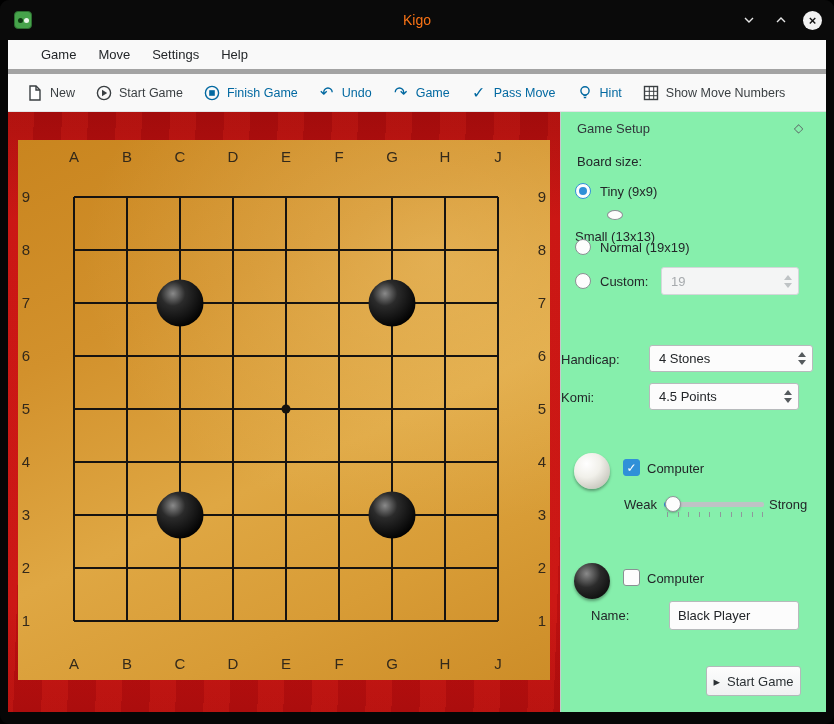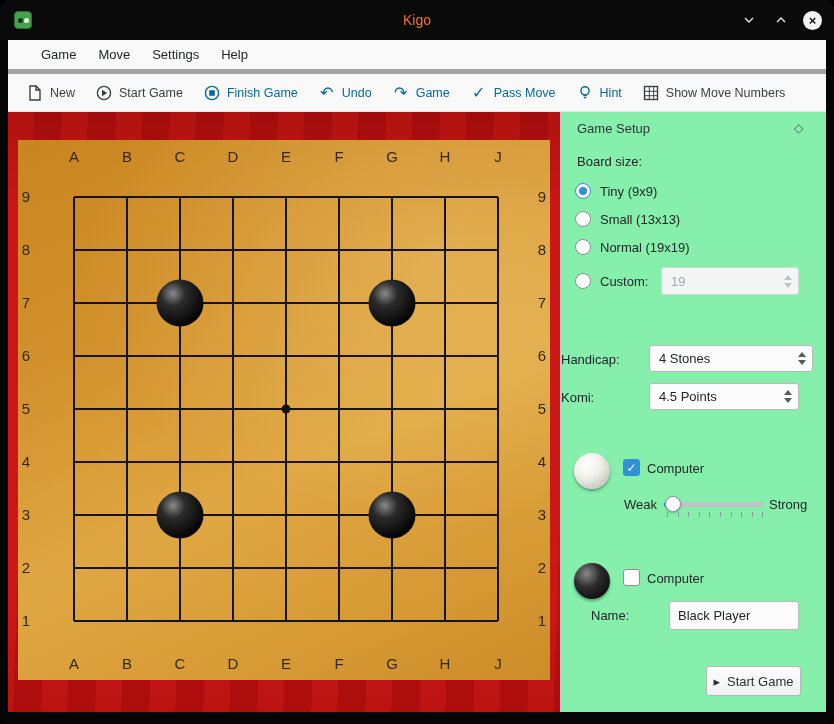--- a/index.html
+++ b/index.html
@@ -41,21 +41,21 @@
   }
   #board-svg { position:absolute; inset:0; }
 
   
   .panel { position:relative; flex:1; background:#86efac; border-left:1px solid #c6c9cb; font-size:13px; color:#232629; }
   .panel-title { position:absolute; left:16px; top:9px; color:#31363b; }
   .float-icon { position:absolute; left:233px; top:9px; color:#5a6063; font-size:12px; cursor:pointer; }
   .bs-label { position:absolute; left:16px; top:42px; }
 
   .radio-row { position:absolute; left:14px; display:flex; align-items:center; gap:9px; height:18px; cursor:pointer; }
-  .r0{top:70px;} .r1{top:98px;} .r2{top:126px;} .r3{top:160px;}
+  .r0{top:70px;} .r1{top:98px;flex-direction:column;} .r2{top:126px;} .r3{top:160px;}
   .radio { width:16px; height:16px; border-radius:50%; border:1.5px solid #8a9093; background:#fdfdfd; display:flex; align-items:center; justify-content:center; }
   .radio .radio-dot { width:8px; height:8px; border-radius:50%; background:transparent; }
   .radio-row.selected .radio { border-color:var(--accent); }
   .radio-row.selected .radio-dot { background:var(--accent); }
 
   .spinbox { position:absolute; height:28px; background:#fcfcfc; border:1px solid #b7babc; border-radius:3px; display:flex; align-items:center; padding-left:9px;gap:28px; }
   .spinbox .spin-value { flex:1; }
   .spin-arrows { width:20px; height:100%; display:flex; flex-direction:column; align-items:center; justify-content:center; gap:3px; }
   .spin-arrows .up { width:0; height:0; border-left:4px solid transparent; border-right:4px solid transparent; border-bottom:5px solid #565b5e; }
   .spin-arrows .dn { width:0; height:0; border-left:4px solid transparent; border-right:4px solid transparent; border-top:5px solid #565b5e; }

